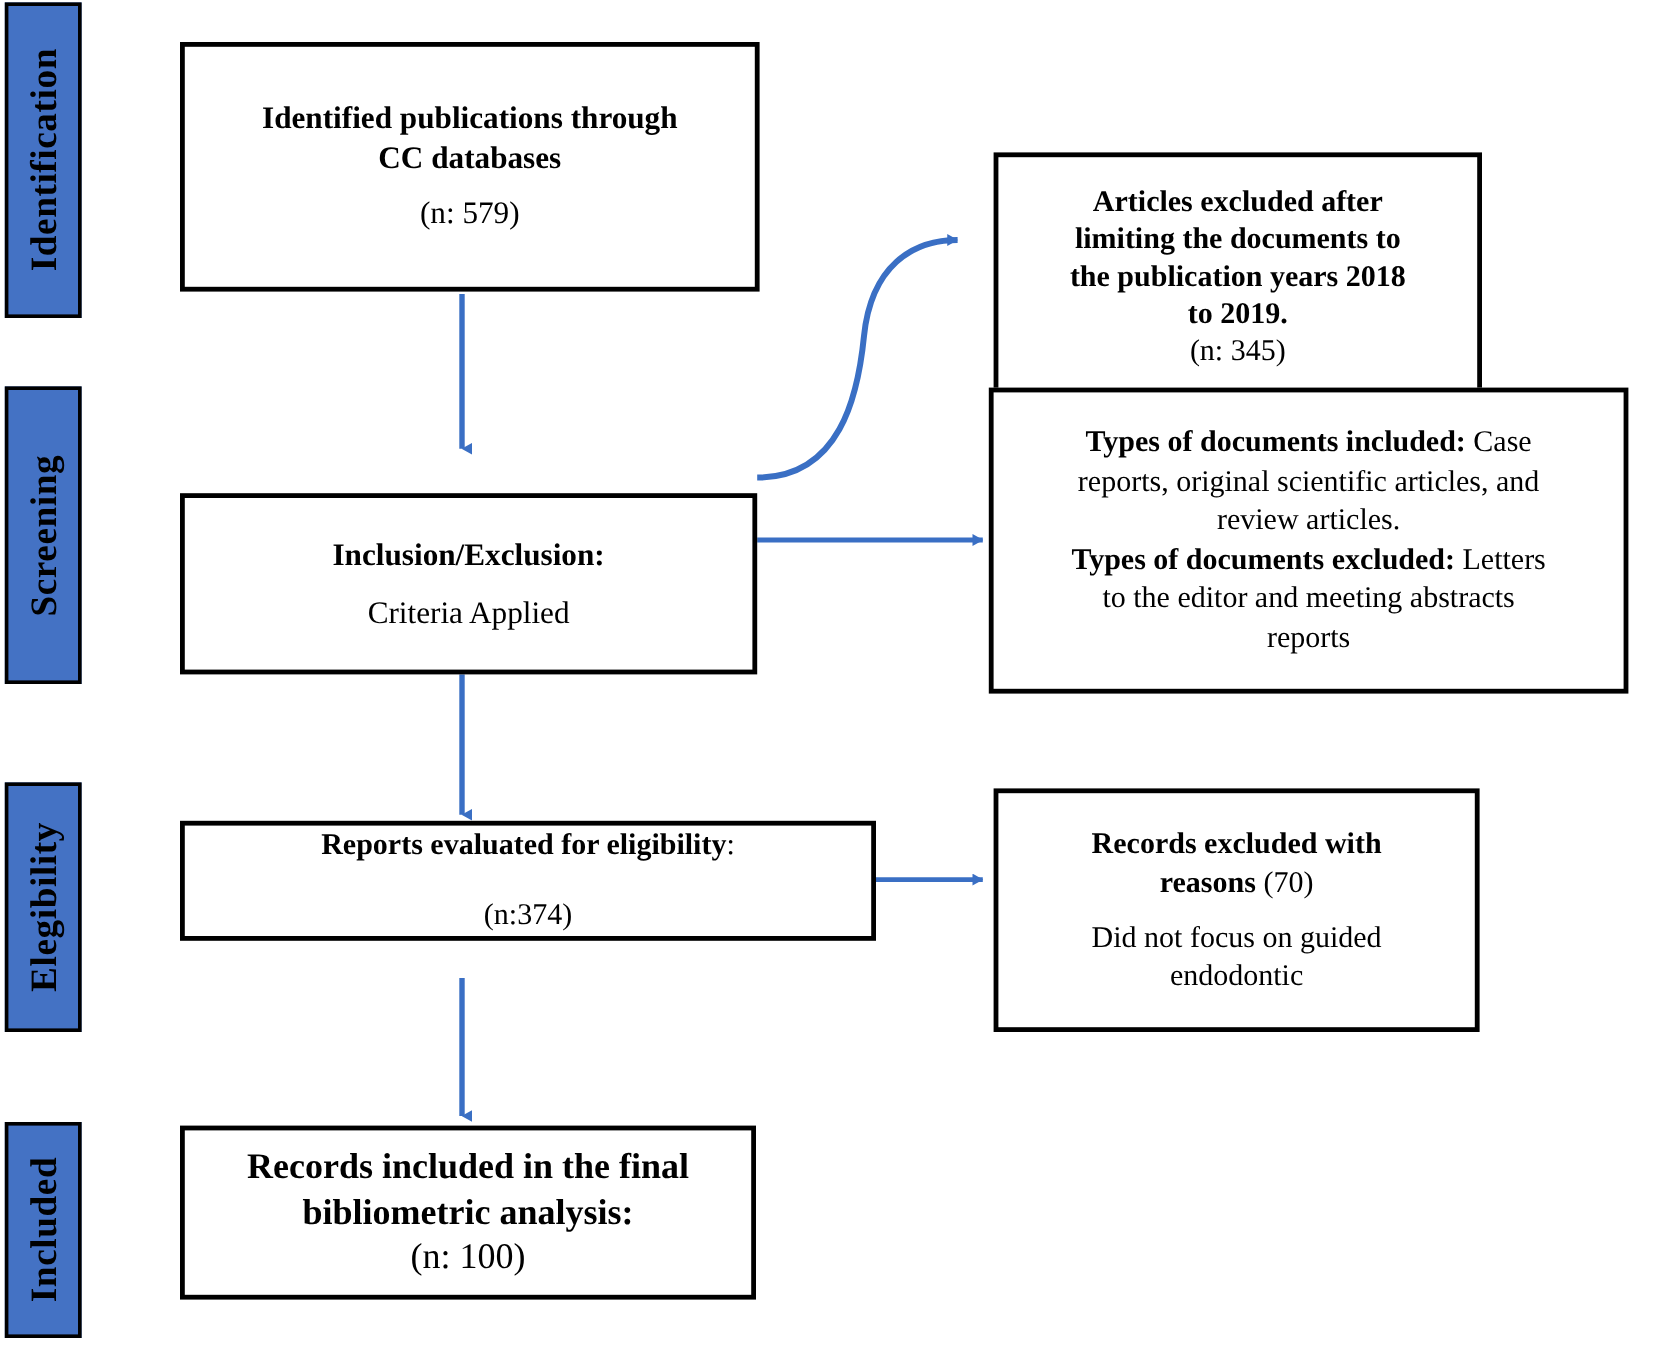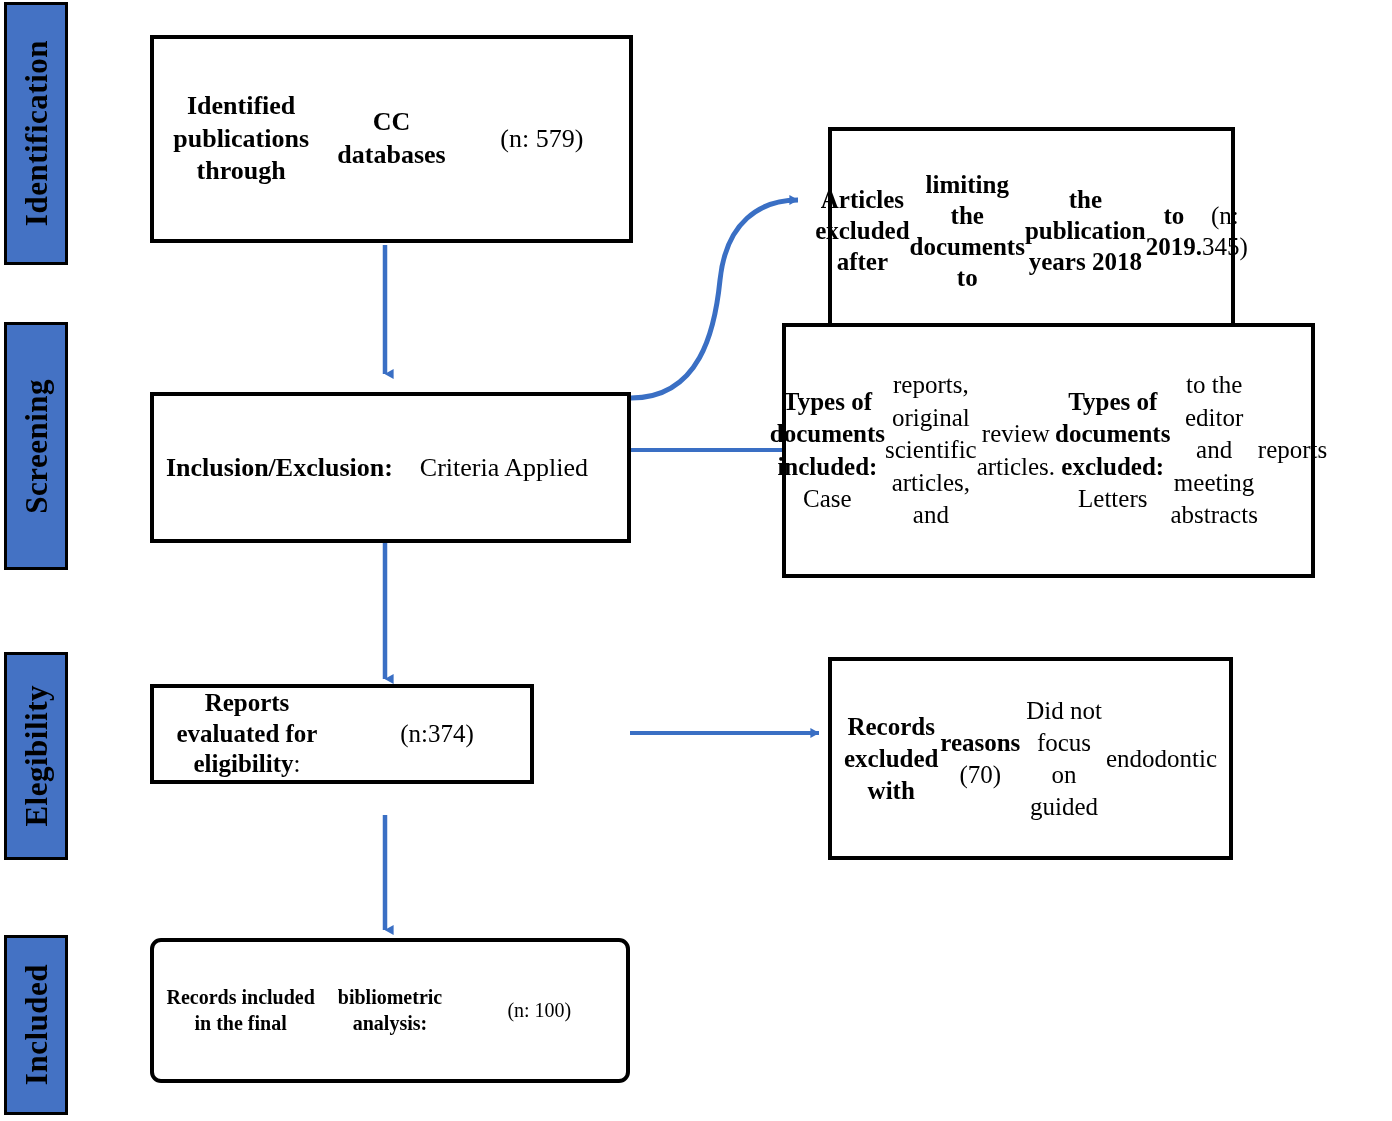--- a/index.html
+++ b/index.html
@@ -37,42 +37,42 @@
     line-height: 1;
   }
 
   
   .flow-box {
     position: absolute;
     background: #ffffff;
     border: 4px solid #000000;
     box-sizing: border-box;
     display: flex;
-    flex-direction: row;
+    flex-direction: column;
     align-items: center;
     justify-content: center;
     text-align: center;
     color: #000000;
     padding: 6px 12px;
   }
   .flow-box .line {
     display: block;
     width: 100%;
   }
   .bold   { font-weight: bold; }
   .normal { font-weight: normal; }
 
   
   #box-identified     { font-size: 26px; line-height: 1.26; }
   #box-excluded-years { font-size: 25px; line-height: 1.24; margin-top: 42px; }
   #box-criteria       { font-size: 26px; line-height: 1.30; }
   #box-doc-types      { font-size: 25px; line-height: 1.30; }
   #box-eligibility    { font-size: 25px; line-height: 1.22; }
   #box-excluded-reasons { font-size: 25px; line-height: 1.28; }
-  #box-included       { font-size: 20px; line-height: 1.26; border-radius: 11px; }
+  #box-included       { font-size: 30px; line-height: 1.26; }
 
   .gap-line { height: 14px; }
 
   
   #connectors {
     position: absolute;
     left: 0; top: 0;
     width: 1392px;
     height: 1121px;
     pointer-events: none;
@@ -145,36 +145,36 @@
   </div>
 
   <div class="flow-box" id="box-excluded-years" style="left:828px; top:85px; width:407px; height:207px;">
     <span class="line bold">Articles excluded after</span>
     <span class="line bold">limiting the documents to</span>
     <span class="line bold">the publication years 2018</span>
     <span class="line bold">to 2019.</span>
     <span class="line normal">(n: 345)</span>
   </div>
 
-  <div class="flow-box" id="box-criteria" style="left:150px; top:392px; width:481px; height:151px;">
+  <div class="flow-box" id="box-criteria" style="left:150px; top:411px; width:481px; height:151px;">
     <span class="line bold">Inclusion/Exclusion:</span>
     <span class="gap-line"></span>
     <span class="line normal">Criteria Applied</span>
   </div>
 
-  <div class="flow-box" id="box-doc-types" style="left:782px; top:323px; width:533px; height:255px;">
+  <div class="flow-box" id="box-doc-types" style="left:824px; top:323px; width:533px; height:255px;">
     <span class="line"><b>Types of documents included:</b><span> Case</span></span>
     <span class="line normal">reports, original scientific articles, and</span>
     <span class="line normal">review articles.</span>
     <span class="line"><b>Types of documents excluded:</b><span> Letters</span></span>
     <span class="line normal">to the editor and meeting abstracts</span>
     <span class="line normal">reports</span>
   </div>
 
-  <div class="flow-box" id="box-eligibility" style="left:150px; top:684px; width:384px; height:100px;gap:28px;">
+  <div class="flow-box" id="box-eligibility" style="left:150px; top:684px; width:580px; height:100px;gap:28px;">
     <span class="line"><b>Reports evaluated for eligibility</b><span>:</span></span>
     <span class="line normal">(n:374)</span>
   </div>
 
   <div class="flow-box" id="box-excluded-reasons" style="left:828px; top:633px; width:405px; height:203px;margin-top:24px;">
     <span class="line bold">Records excluded with</span>
     <span class="line"><b>reasons</b><span> (70)</span></span>
     <span class="gap-line"></span>
     <span class="line normal">Did not focus on guided</span>
     <span class="line normal">endodontic</span>

